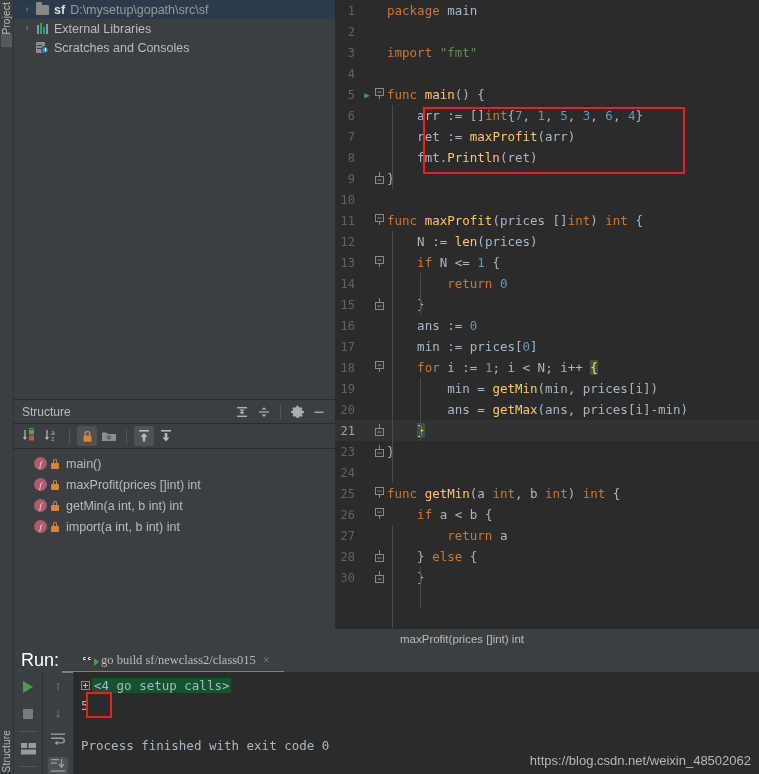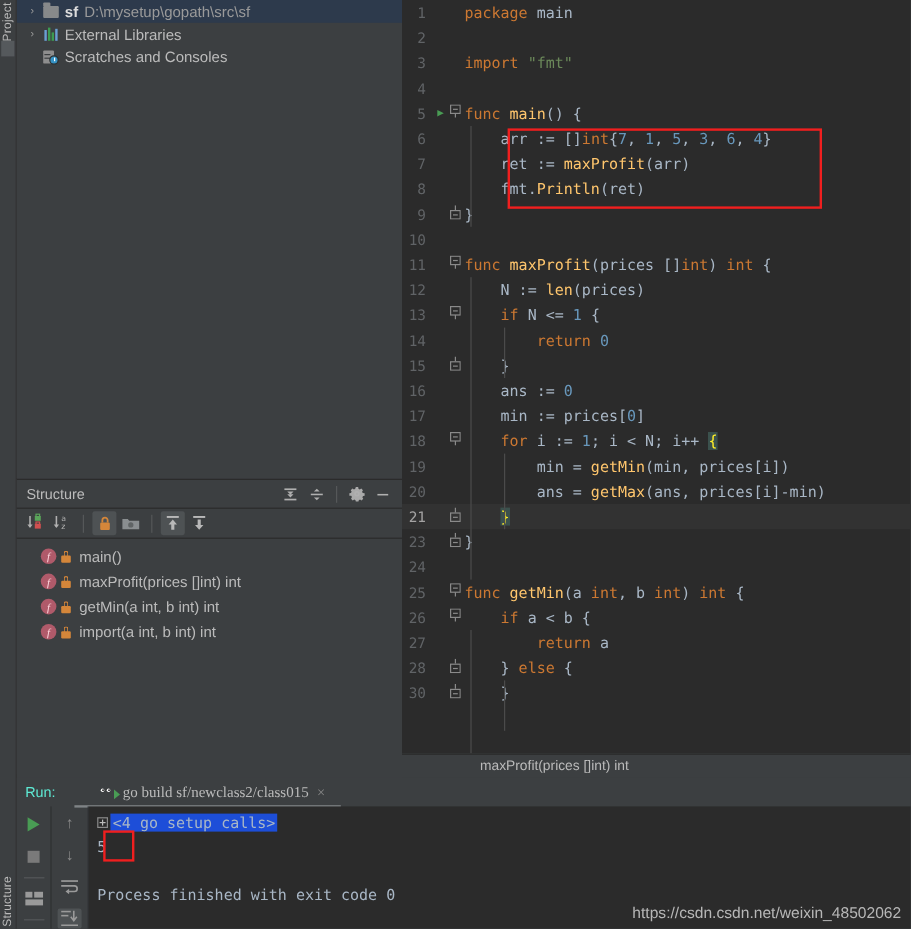--- a/index.html
+++ b/index.html
@@ -179,21 +179,21 @@
 
   
   .run-panel {
     position: absolute; left: 14px; top: 648px; width: 745px; height: 126px;
     background: #3c3f41;
   }
   .run-tabbar {
     height: 24px; display: flex; align-items: center; padding-left: 7px;
     position: relative;
   }
-  .run-label { font-size: 12px; color: #5eead4; margin-right: 32px; }
+  .run-label { font-size: 18px; color: #ffffff; margin-right: 18px; }
   .run-tab {
     display: flex; align-items: center; height: 24px; padding: 0 4px;
     font-size: 12.5px; color: #bbbbbb; font-family: Liberation Serif, serif;
   }
   .gopher {
     width: 13px; height: 13px; margin-right: 5px; position: relative;
     background: #4a9fd4; border-radius: 5px 5px 4px 4px;
   }
   .gopher:before{
     content:""; position:absolute; left:2px; top:3px; width:3px; height:3px;
@@ -222,21 +222,21 @@
     width: 31px; flex: 0 0 31px; display: flex; flex-direction: column;
     align-items: center; padding-top: 5px; gap: 9px;
     border-right: 1px solid #2f3133;
   }
   .console {
     flex: 1; background: #2b2b2b; position: relative;
     font-family: "DejaVu Sans Mono", monospace; font-size: 12.5px; color: #a9b7c6;
     padding-top: 3px;
   }
   .c-line { height: 20px; display: flex; align-items: center; padding-left: 7px; white-space: pre; }
-  .setup-chip { background: #1d4ed8; color: #a9b7c6; padding: 0 2px; display:inline-block; }
+  .setup-chip { background: #14532d; color: #a9b7c6; padding: 0 2px; display:inline-block; }
   .expand-sq {
     display:inline-block; width:9px; height:9px; border:1px solid #8a8a8a;
     position: relative; margin-right: 2px; vertical-align: middle;
   }
   .expand-sq:before{ content:""; position:absolute; left:1px; top:3px; width:5px; height:1px; background:#bbb;}
   .expand-sq:after { content:""; position:absolute; left:3px; top:1px; width:1px; height:5px; background:#bbb;}
   .watermark {
     position: absolute; right: 8px; bottom: 6px;
     font-size: 13px; color: #b7b7b7; font-family: "Liberation Sans", sans-serif;
   }
@@ -563,18 +563,18 @@
           <span class="expand-sq"></span><span class="setup-chip">&lt;4 go setup calls&gt;</span>
         </div>
         <div class="c-line">
           <span>5</span>
         </div>
         <div class="c-line" style="height:20px;"></div>
         <div class="c-line">
           <span>Process finished with exit code 0</span>
         </div>
         <div class="red-box" style="left:12px; top:20px; width:26px; height:26px;"></div>
-        <div class="watermark">https://csdn.csdn.net/weixin_48502062</div>
+        <div class="watermark">https://blog.csdn.net/weixin_48502062</div>
       </div>
     </div>
   </div>
 
 </div>
 
 </body></html>

